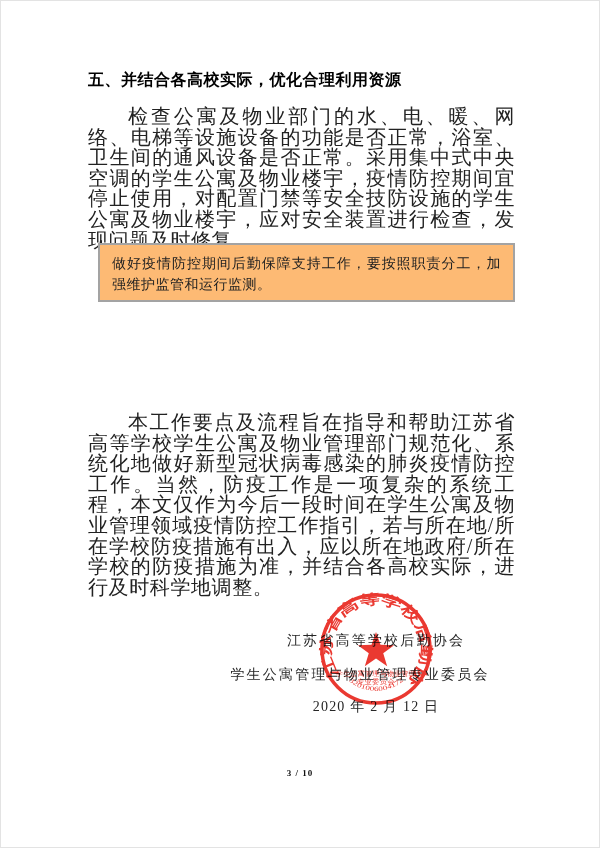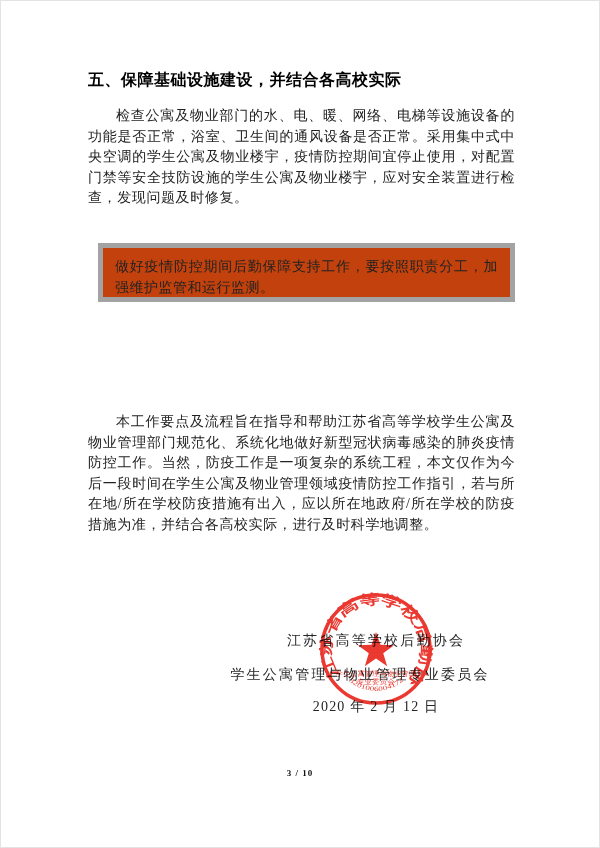--- a/index.html
+++ b/index.html
@@ -23,37 +23,37 @@
     font-size: 16px;
     font-weight: 700;
     letter-spacing: 0.5px;
     color: #000000;
   }
   .para {
     position: absolute;
     left: 88px;
     width: 427px;
     margin: 0;
-    font-size: 14px;
+    font-size: 20px;
     line-height: 20.6px;
     letter-spacing: 0.6px;
     text-align: justify;
     text-indent: 2em;
     color: #222222;
   }
   .para1 { top: 106px; }
   .para2 { top: 388px; margin-top: 24px; }
   .callout {
     position: absolute;
     left: 98px;
     width: 417px;
     box-sizing: border-box;
-    border: 5px solid #a3a3a3;
+    border: 2px solid #a3a3a3;
     padding: 8px 12px 6px 12px;
-    background: #c2410c;
+    background: #fdba74;
   }
   .callout p {
     margin: 0;
     font-size: 14px;
     line-height: 21px;
     letter-spacing: 0.5px;
     text-align: justify;
     color: #222222;
   }
   .callout1 { top: 243px; height: 59px; }
@@ -90,21 +90,21 @@
     font-weight: 700;
     letter-spacing: 1px;
     color: #111111;
   }
 </style>
 </head>
 <body>
 
 <div class="page">
 
-  <h1 class="heading">五、保障基础设施建设，并结合各高校实际</h1>
+  <h1 class="heading">五、并结合各高校实际，优化合理利用资源</h1>
 
   <p class="para para1">检查公寓及物业部门的水、电、暖、网络、电梯等设施设备的功能是否正常，浴室、卫生间的通风设备是否正常。采用集中式中央空调的学生公寓及物业楼宇，疫情防控期间宜停止使用，对配置门禁等安全技防设施的学生公寓及物业楼宇，应对安全装置进行检查，发现问题及时修复。</p>
 
   <div class="callout callout1">
     <p>做好疫情防控期间后勤保障支持工作，要按照职责分工，加强维护监管和运行监测。</p>
   </div>
 
 
   <p class="para para2">本工作要点及流程旨在指导和帮助江苏省高等学校学生公寓及物业管理部门规范化、系统化地做好新型冠状病毒感染的肺炎疫情防控工作。当然，防疫工作是一项复杂的系统工程，本文仅作为今后一段时间在学生公寓及物业管理领域疫情防控工作指引，若与所在地/所在学校防疫措施有出入，应以所在地政府/所在学校的防疫措施为准，并结合各高校实际，进行及时科学地调整。</p>
 

